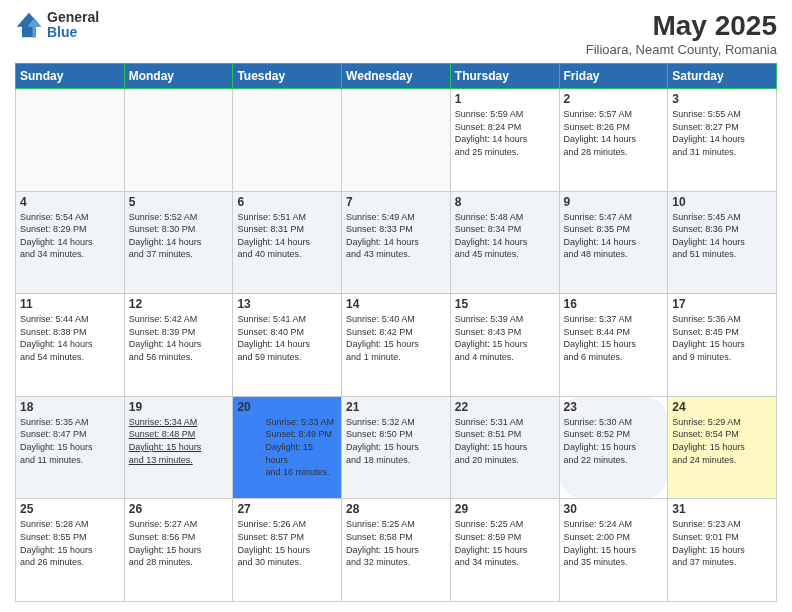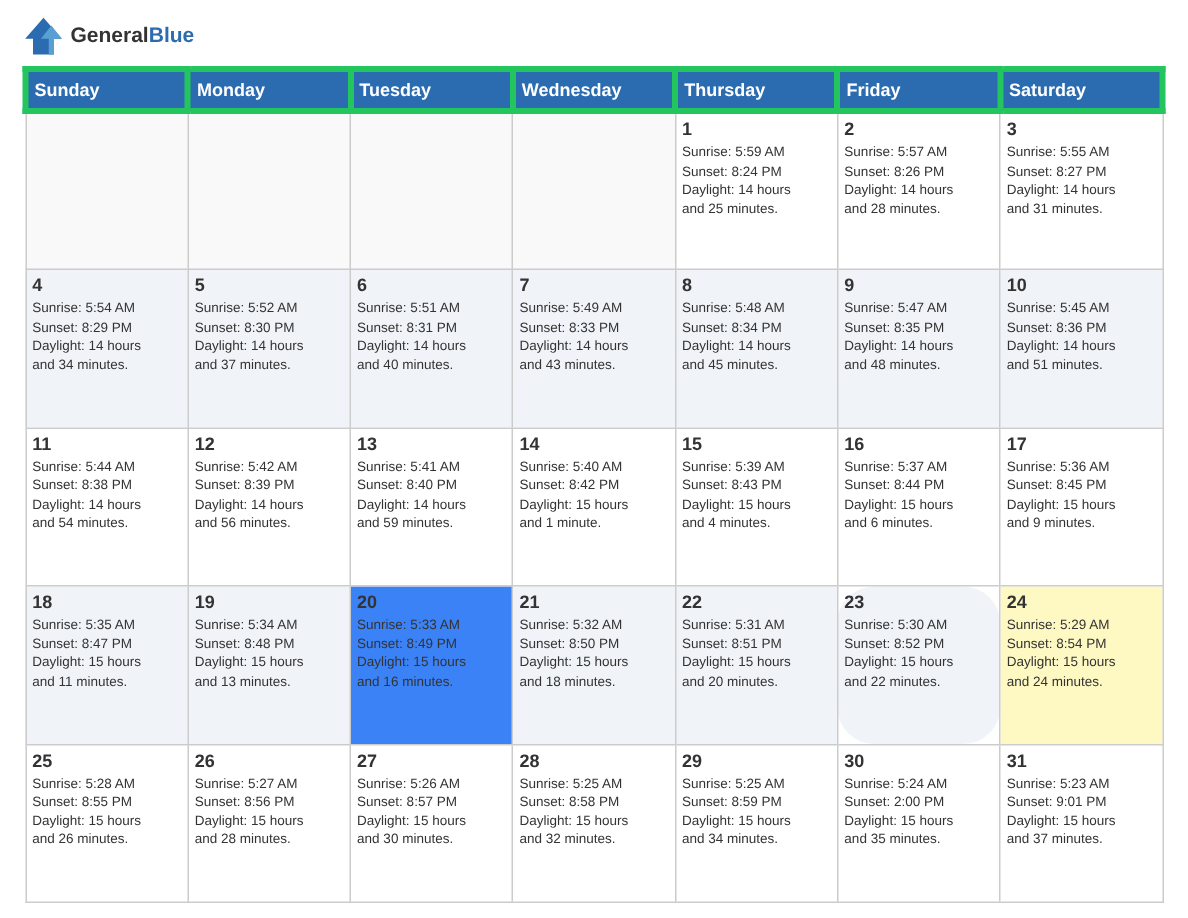--- a/index.html
+++ b/index.html
@@ -23,21 +23,21 @@
       align-items: flex-start;
       margin-bottom: 6px;
     }
     .logo {
       display: flex;
       align-items: center;
       gap: 4px;
     }
     .logo-text {
       display: flex;
-      flex-direction: row;
+      flex-direction: column;
       line-height: 1.1;
     }
     .logo-general {
       font-size: 14px;
       font-weight: bold;
       color: #333;
     }
     .logo-blue {
       font-size: 14px;
       font-weight: bold;
@@ -70,21 +70,21 @@
       flex: 1;
       table-layout: fixed;
     }
     .cal-table th {
       background: #2b6cb0;
       color: #fff;
       font-size: 12px;
       font-weight: bold;
       padding: 5px 4px;
       text-align: left;
-      border: 4px solid #22c55e;
+      border: 1px solid #22c55e;
     }
     .cal-table td {
       border: 1px solid #ccc;
       vertical-align: top;
       padding: 3px 4px;
       font-size: 9.5px;
       color: #333;
       background: #fff;
       height: 88px;
     }
@@ -115,20 +115,24 @@
     <div class="logo">
       <svg class="logo-icon" viewBox="0 0 32 32">
         <polygon points="16,2 30,18 24,18 24,30 8,30 8,18 2,18" fill="#2b6cb0"></polygon>
         <polygon points="22,8 30,18 24,18 24,30 20,30 20,18 14,18" fill="#5a9fd4"></polygon>
       </svg>
       <div class="logo-text">
         <span class="logo-general">General</span>
         <span class="logo-blue">Blue</span>
       </div>
     </div>
+    <div class="title-section">
+      <div class="month-year">May 2025</div>
+      <div class="location">Filioara, Neamt County, Romania</div>
+    </div>
   </div>
 
   <div class="calendar">
     <table class="cal-table">
       <thead>
         <tr>
         <th>Sunday</th>
             <th>Monday</th>
             <th>Tuesday</th>
             <th>Wednesday</th>
@@ -270,28 +274,28 @@
           <tr>
             <td style="background: rgb(240, 244, 248);">
               <span class="day-num">18</span>
               <div class="day-info" style="white-space: pre-line;">Sunrise: 5:35 AM
 Sunset: 8:47 PM
 Daylight: 15 hours
 and 11 minutes.</div>
             </td>
             <td style="background: rgb(240, 244, 248);">
               <span class="day-num">19</span>
-              <div class="day-info" style="white-space: pre-line;">Sunrise: 5:34 AM
+              <div class="day-info" style="white-space: pre-line; text-decoration: underline;">Sunrise: 5:34 AM
 Sunset: 8:48 PM
 Daylight: 15 hours
 and 13 minutes.</div>
             </td>
             <td style="background: #3b82f6;">
               <span class="day-num">20</span>
-              <div class="day-info" style="white-space: pre-line;">Sunrise: 5:33 AM
+              <div class="day-info" style="white-space: pre-line; margin-left: 28px;">Sunrise: 5:33 AM
 Sunset: 8:49 PM
 Daylight: 15 hours
 and 16 minutes.</div>
             </td>
             <td style="background: rgb(240, 244, 248);">
               <span class="day-num">21</span>
               <div class="day-info" style="white-space: pre-line;">Sunrise: 5:32 AM
 Sunset: 8:50 PM
 Daylight: 15 hours
 and 18 minutes.</div>

